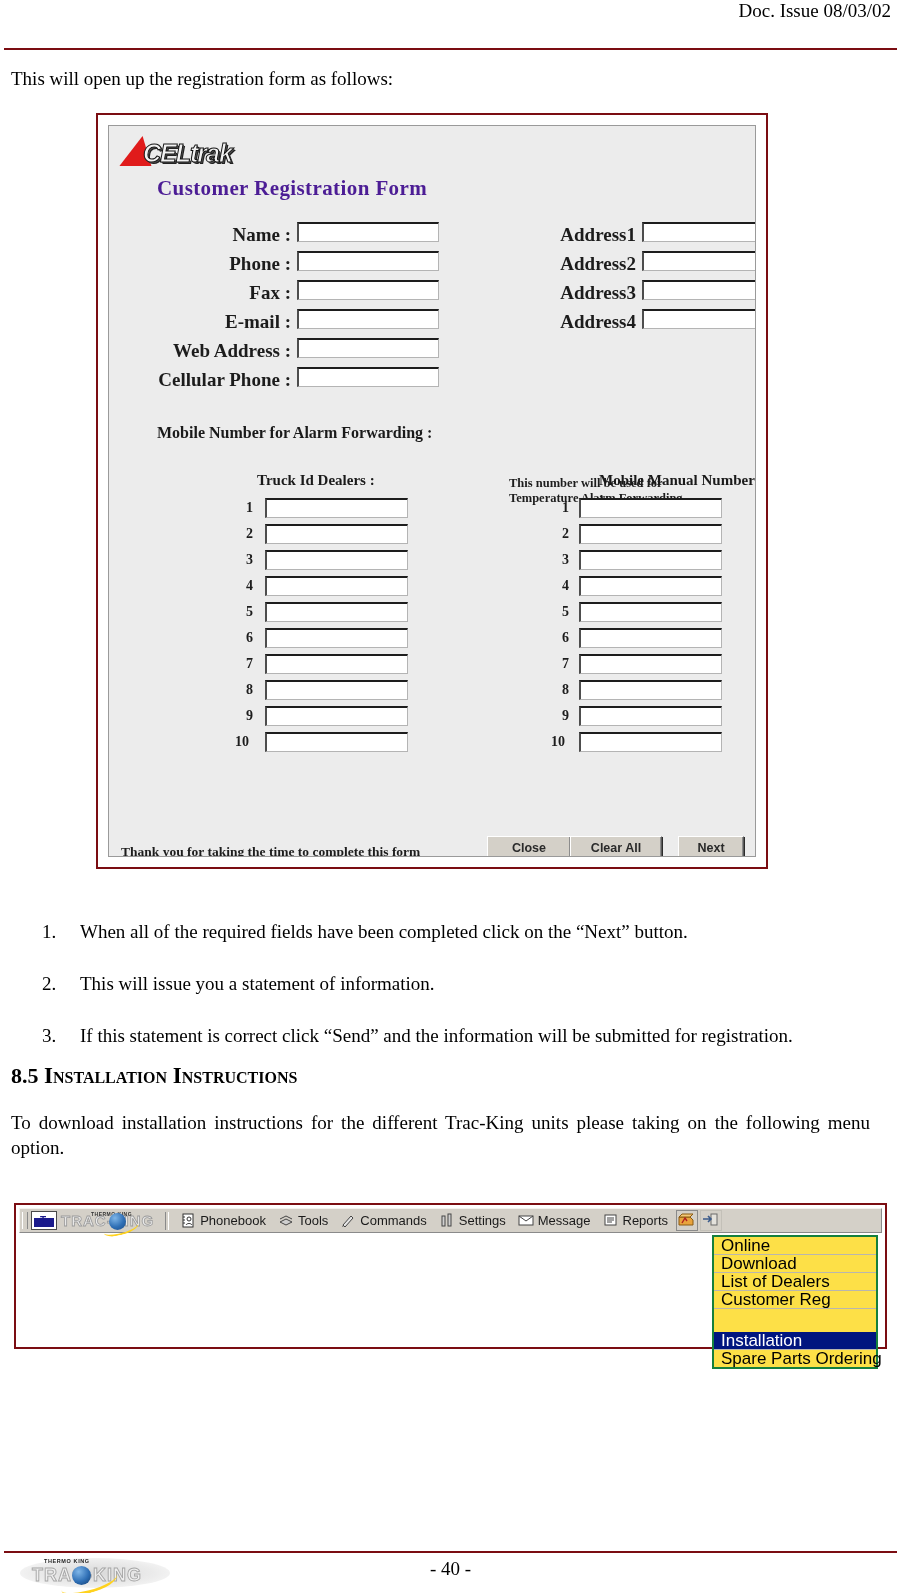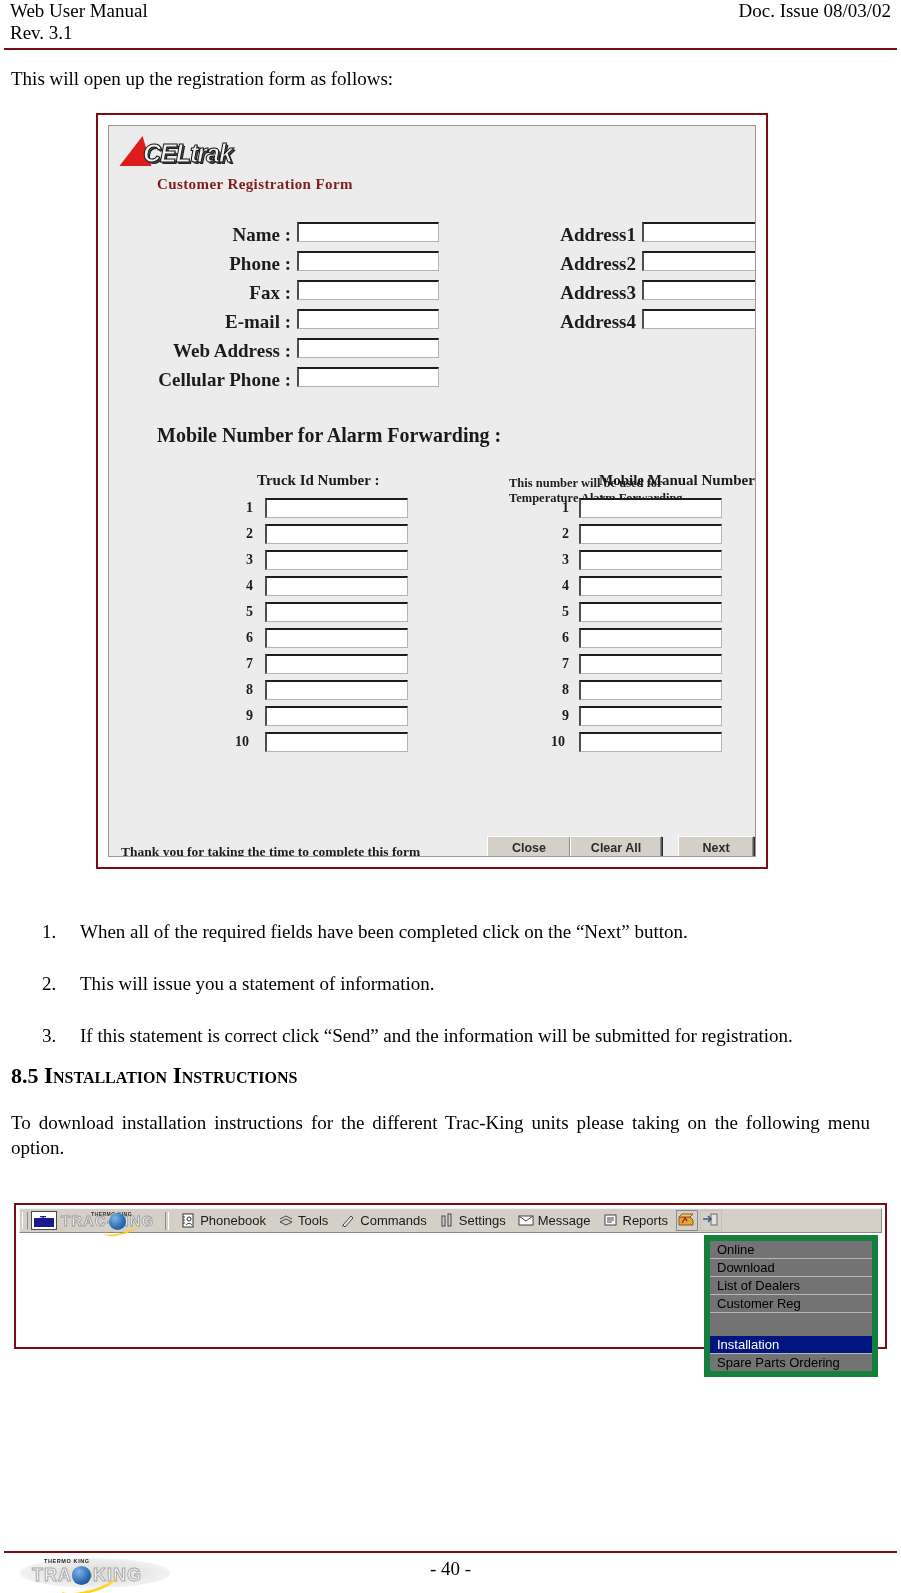--- a/index.html
+++ b/index.html
@@ -103,23 +103,23 @@
     font-style: italic;
     letter-spacing: -1px;
     color: #f2f2f2;
     -webkit-text-stroke: 1px #111;
     text-shadow: 1px 1px 0 #555, 2px 2px 0 #222;
   }
   .form-subtitle {
     position: absolute;
     left: 48px;
     top: 50px;
-    font-size: 15px;
-    font-weight: bold;
-    color: #7f1d1d;
+    font-size: 21px;
+    font-weight: bold;
+    color: #4c1d95;
     letter-spacing: .4px;
     filter: blur(.25px);
   }
 
   .f-row { position: absolute; height: 22px; }
   .f-lab {
     position: absolute;
     right: 100%;
     margin-right: 6px;
     top: 2px;
@@ -148,21 +148,21 @@
     font-size: 12.5px;
     font-weight: bold;
     line-height: 15px;
     color: #1d1d1d;
     filter: blur(.3px);
   }
   .mobile-heading {
     position: absolute;
     left: 48px;
     top: 298px;
-    font-size: 20px;
+    font-size: 16px;
     font-weight: bold;
     color: #1a1a1a;
     filter: blur(.2px);
   }
   .col-head {
     position: absolute;
     font-size: 15px;
     font-weight: bold;
     color: #1a1a1a;
     filter: blur(.2px);
@@ -381,24 +381,24 @@
     position: relative;
     box-sizing: border-box;
   }
   .tb-btn.flat { border-color: #c3c0b8; }
 
   .dropdown {
     position: absolute;
     right: 4px;
     top: 27px;
     width: 162px;
-    background: #737373;
-    border: 6px solid #15803d;
+    background: #fde047;
+    border: 2px solid #15803d;
     font-family: "Liberation Sans", sans-serif;
-    font-size: 13px;
+    font-size: 17px;
     color: #000000;
   }
   .dd-item {
     height: 17px;
     line-height: 17px;
     padding-left: 7px;
     border-bottom: 1px solid #b9b6ae;
     white-space: nowrap;
   }
   .dd-item:last-child { border-bottom: none; }
@@ -471,24 +471,20 @@
     top: 1558px;
     width: 901px;
     text-align: center;
     font-size: 19px;
   }
 </style>
 </head>
 <body>
 
 <div class="page-header">
-  <div class="hdr-left">
-    <span>Web User Manual</span>
-    <span class="l2">Rev. 3.1</span>
-  </div>
   <div class="hdr-right">Doc. Issue 08/03/02</div>
 </div>
 <div class="hdr-rule"></div>
 
 <div class="intro-line">This will open up the registration form as follows:</div>
 
 <div class="shot-form">
   <div class="form-inner">
 
     <div class="celtrak-logo">
@@ -537,21 +533,21 @@
     </div>
     <div class="f-row" style="left:533px; top:183px;">
       <span class="f-lab">Address4</span>
       <span class="f-box" style="width:130px;"></span>
     </div>
 
     <div class="note-text">This number will be used for Temperature Alarm Forwarding</div>
 
     <div class="mobile-heading">Mobile Number for Alarm Forwarding :</div>
 
-    <div class="col-head" style="left:148px; top:346px;">Truck Id Number :</div>
+    <div class="col-head" style="left:148px; top:346px;">Truck Id Dealers :</div>
     <div class="col-head" style="left:490px; top:346px;">Mobile Manual Number :</div>
 
     <span class="num-lab" style="left:122px; top:374px;">1</span>
     <span class="f-box" style="left:156px; top:372px; width:143px;"></span>
     <span class="num-lab" style="left:122px; top:400px;">2</span>
     <span class="f-box" style="left:156px; top:398px; width:143px;"></span>
     <span class="num-lab" style="left:122px; top:426px;">3</span>
     <span class="f-box" style="left:156px; top:424px; width:143px;"></span>
     <span class="num-lab" style="left:122px; top:452px;">4</span>
     <span class="f-box" style="left:156px; top:450px; width:143px;"></span>
@@ -586,21 +582,21 @@
     <span class="f-box" style="left:470px; top:554px; width:143px;"></span>
     <span class="num-lab" style="left:438px; top:582px;">9</span>
     <span class="f-box" style="left:470px; top:580px; width:143px;"></span>
     <span class="num-lab" style="left:434px; top:608px;">10</span>
     <span class="f-box" style="left:470px; top:606px; width:143px;"></span>
 
     <div class="thanks">Thank you for taking the time to complete this form</div>
 
     <div class="win-btn" style="left:378px; width:84px;">Close</div>
     <div class="win-btn" style="left:461px; width:92px;">Clear All</div>
-    <div class="win-btn" style="left:569px; width:76px;">Next</div>
+    <div class="win-btn" style="left:569px; width:66px;">Next</div>
 
   </div>
 </div>
 
 <div class="num-list">
   <div class="num-item just">
     <span class="n">1.</span>
     <span class="t">When all of the required fields have been completed click on the “Next” button.</span>
   </div>
   <div class="num-item">

